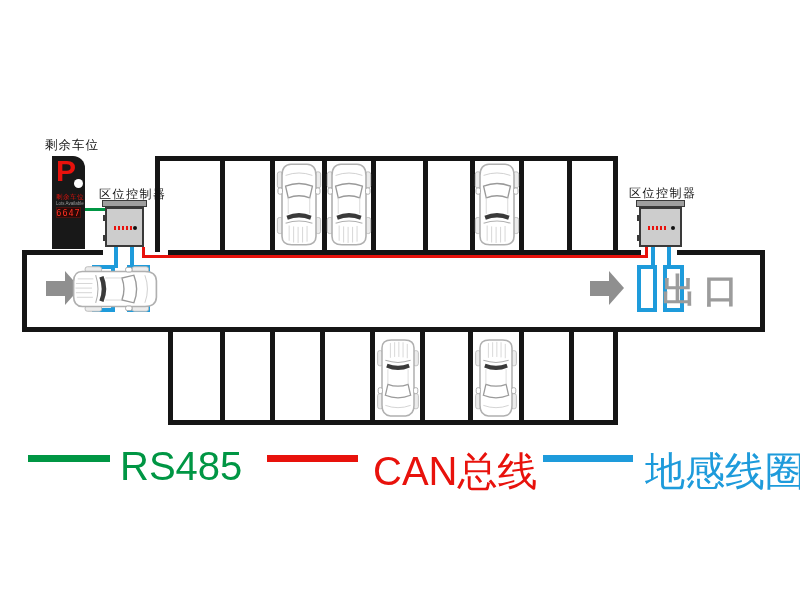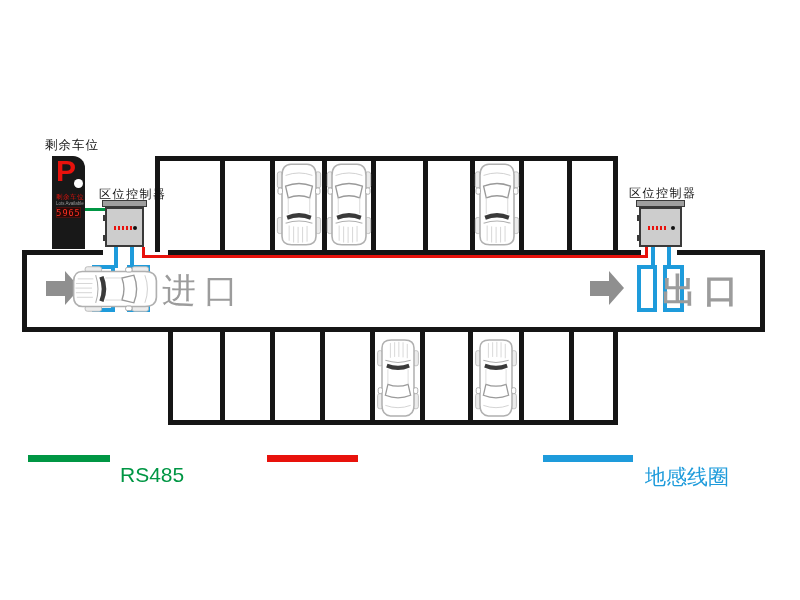--- a/index.html
+++ b/index.html
@@ -45,36 +45,36 @@
   .arrow-shaft{background:#8f8f8f;}
   .arrow-head{width:0;height:0;border-top:17px solid transparent;border-bottom:17px solid transparent;border-left:15px solid #8f8f8f;}
 
   
   .car{position:absolute;}
   .car svg{display:block;width:100%;height:100%;}
   .car.down{transform:rotate(180deg);}
 
   
   .legend-seg{position:absolute;top:455px;height:7px;}
-  .legend-text{position:absolute;top:463px;font-size:21px;white-space:nowrap;}
+  .legend-text{position:absolute;top:444px;font-size:40px;white-space:nowrap;}
 </style>
 </head>
 <body>
 
 <div class="canvas">
 
 
   <div class="abs sign-label">剩余车位</div>
   <div class="abs pillar">
     <span class="p">P</span>
     <span class="dot"></span>
     <span class="cn">剩余车位</span>
     <span class="en">Lots Available</span>
     <span class="led">
-      <span>5965</span>
+      <span>6647</span>
     </span>
   </div>
 
   <div class="abs wire-green" style="left:85px;top:208px;width:20px;height:3px;"></div>
 
   <div class="abs ctrl-label" style="left:99px;top:186px;">区位控制器</div>
   <div class="abs ctrl-lid" style="left:102px;top:200px;width:45px;"></div>
   <div class="abs ctrl-body" style="left:105px;top:207px;width:39px;height:40px;">
     <span class="ctrl-marks"></span>
     <span class="ctrl-dot"></span>
@@ -236,25 +236,25 @@
     <path d="M10,15 Q25,9.5 40,15" fill="none" stroke="#cccccc" stroke-width="1"></path>
     <path d="M10,27 Q25,21 40,27 L37,40 Q25,35.5 13,40 Z" fill="#ffffff" stroke="#9a9a9a" stroke-width="1.5"></path>
     <rect x="1.5" y="29" width="5" height="7" rx="2" fill="#ffffff" stroke="#a5a5a5" stroke-width="1"></rect>
     <rect x="43.5" y="29" width="5" height="7" rx="2" fill="#ffffff" stroke="#a5a5a5" stroke-width="1"></rect>
     <path d="M13,40 L13,58 M37,40 L37,58" fill="none" stroke="#d6d6d6" stroke-width="1"></path>
     <path d="M11,60 Q25,54 39,60 L37.5,64.5 Q25,59.5 12.5,64.5 Z" fill="#3a3a3a"></path>
     <path d="M10,68.5 Q25,63.5 40,68.5" fill="none" stroke="#b0b0b0" stroke-width="1.2"></path>
     <path d="M14,71 L14,88 M19,72 L19,90 M24,72.5 L24,90.5 M29,72.5 L29,90 M34,71.5 L34,89" fill="none" stroke="#d2d2d2" stroke-width="1"></path>
   </svg>
 </div>
-  <div class="abs road-text" style="left:162px;top:268px;">进口</div>
 
   <div class="abs arrow-shaft" style="left:590px;top:281px;width:19px;height:15px;"></div>
   <div class="abs arrow-head" style="left:609px;top:271px;"></div>
   <div class="abs road-text" style="left:662px;top:268px;font-weight:bold;">出口</div>
 
   <div class="legend-seg" style="left: 28px; width: 82px; background: rgb(0, 150, 68);"></div>
   <div class="legend-text" style="left: 120px; color: rgb(0, 150, 68);">RS485</div>
   <div class="legend-seg" style="left: 267px; width: 91px; background: rgb(232, 18, 12);"></div>
+  <div class="legend-text" style="left: 373px; color: rgb(232, 18, 12);">CAN总线</div>
   <div class="legend-seg" style="left: 543px; width: 90px; background: rgb(30, 155, 219);"></div>
   <div class="legend-text" style="left: 645px; color: rgb(30, 155, 219);">地感线圈</div>
 
 </div>
 
 </body></html>

